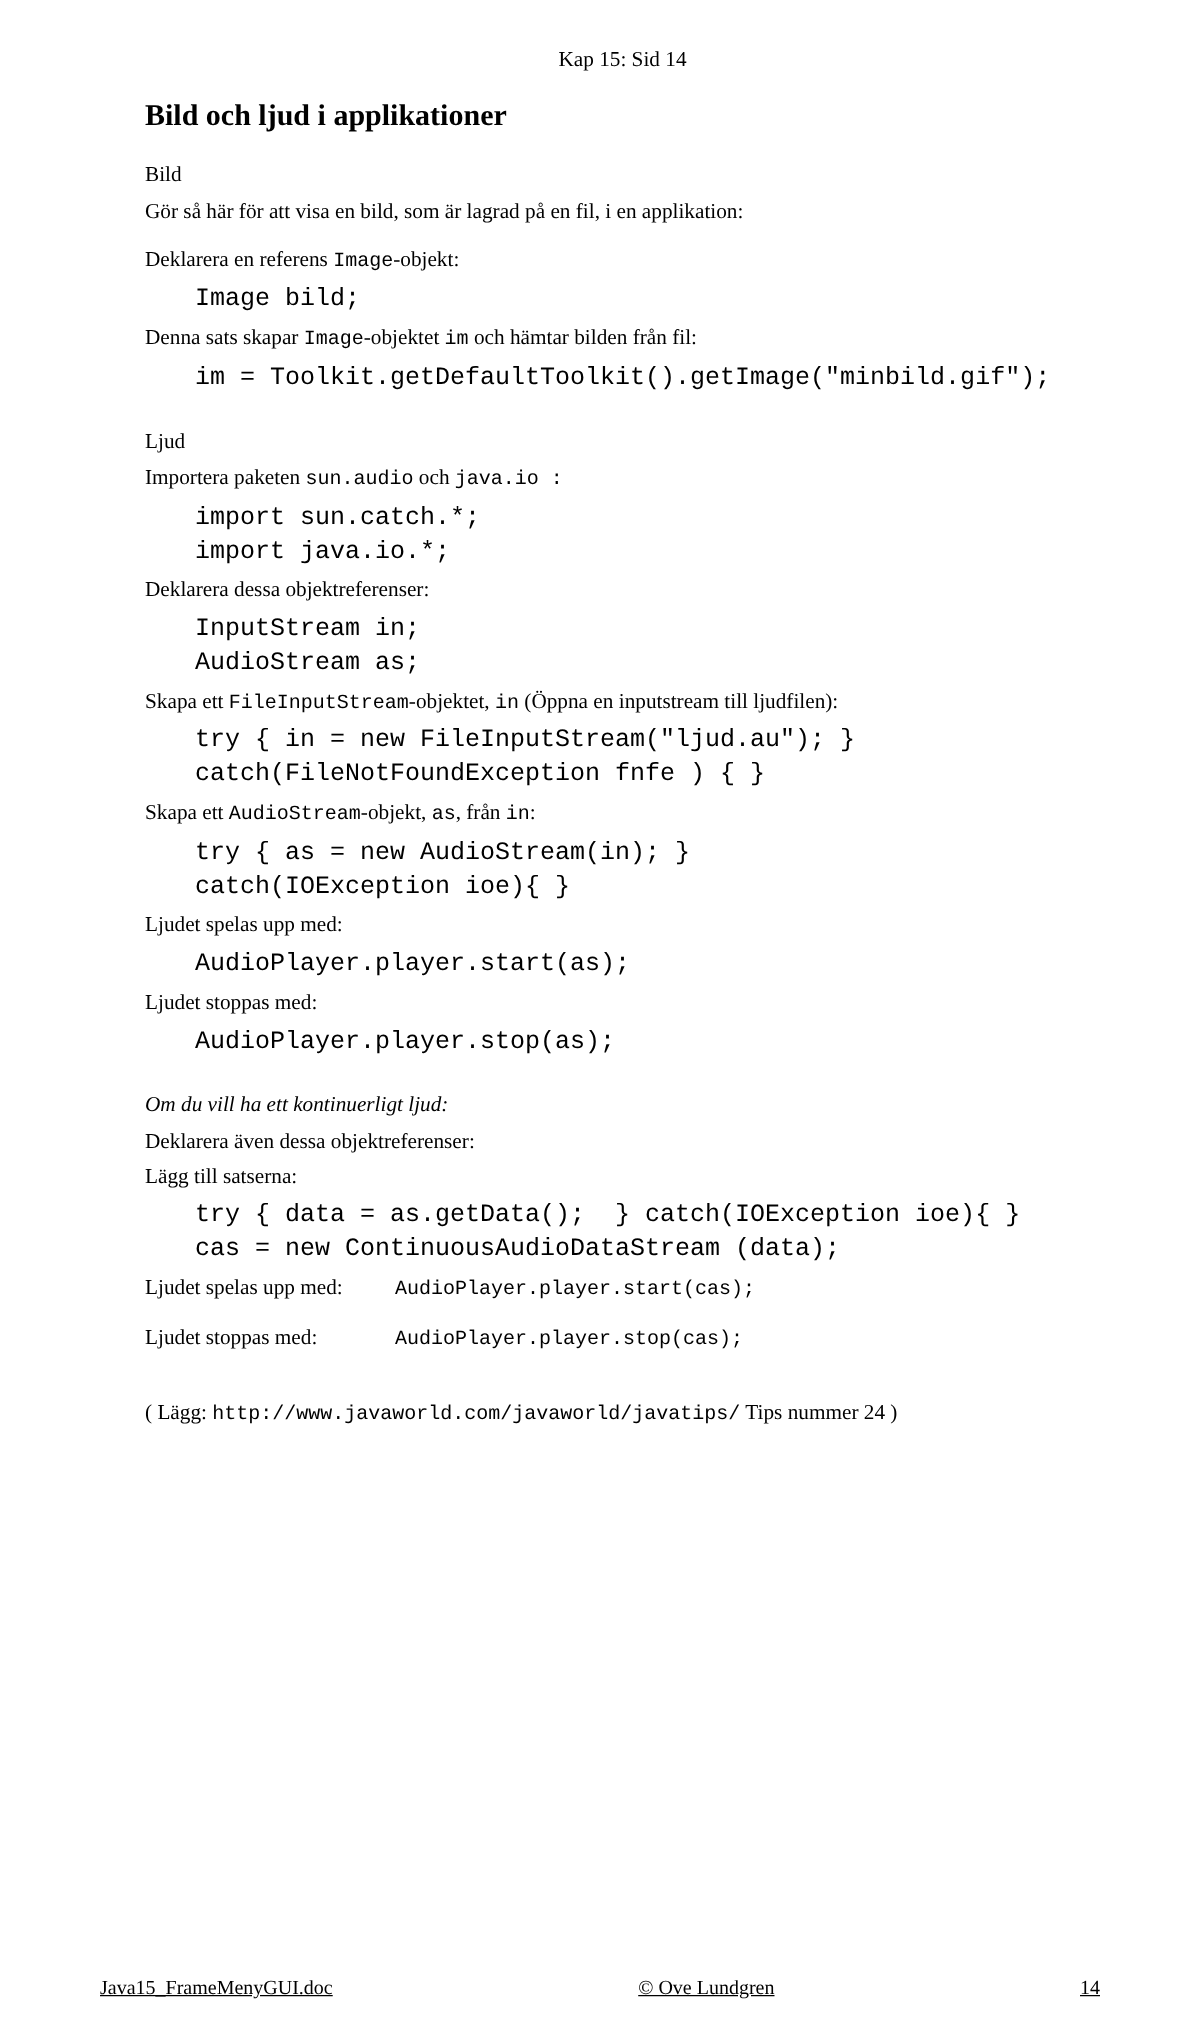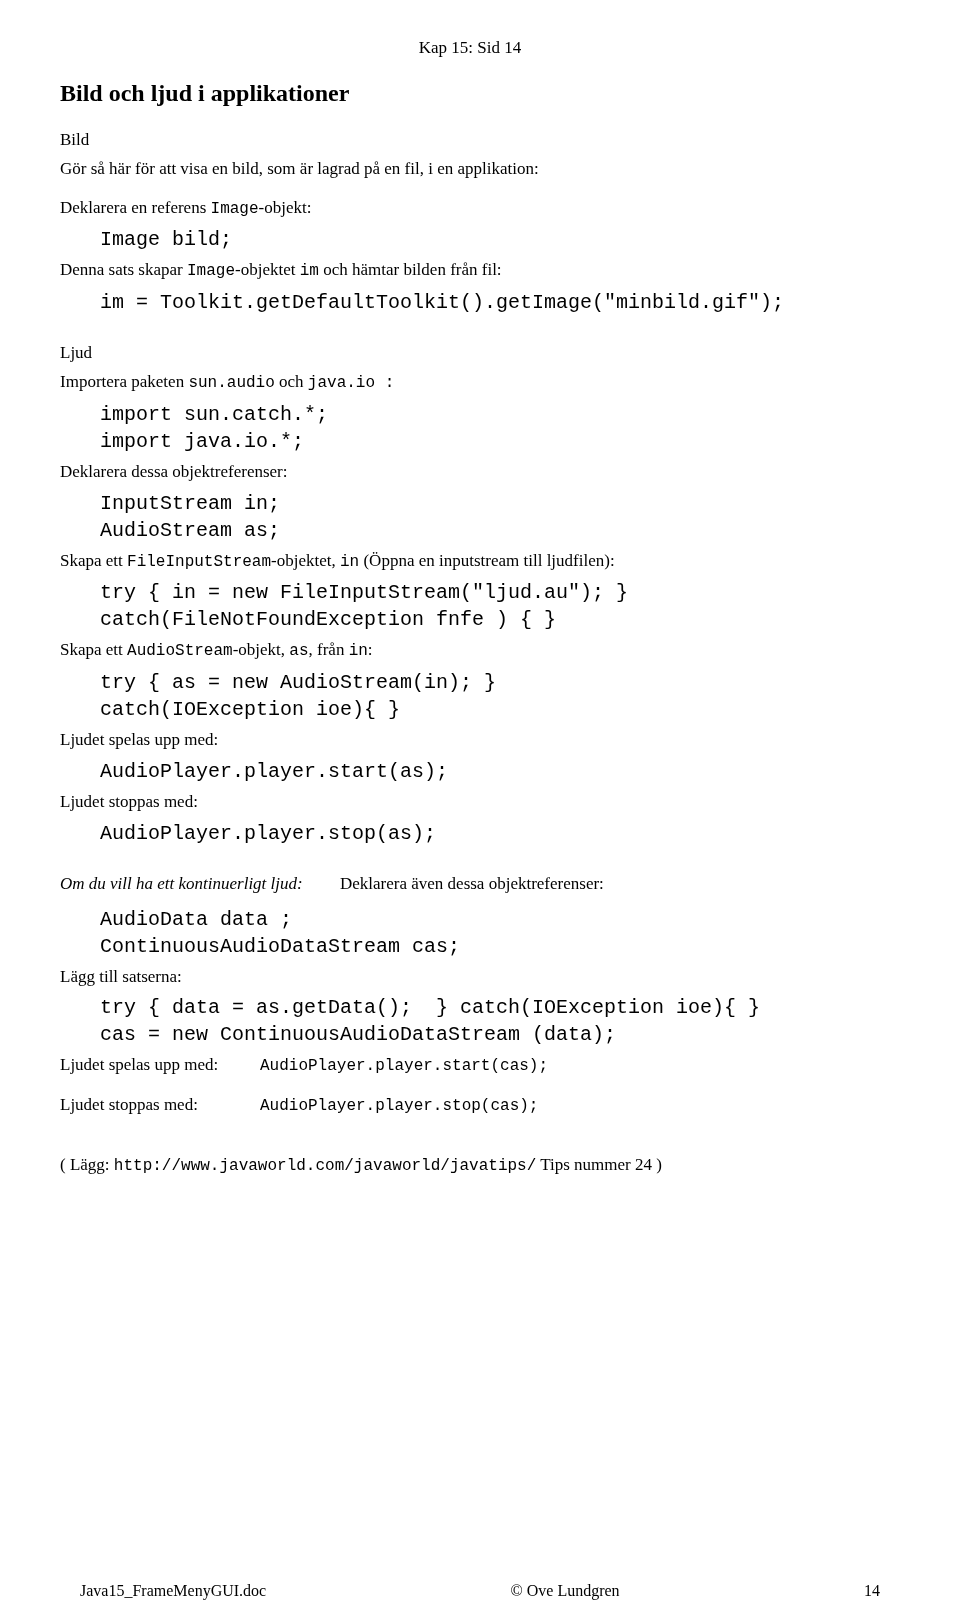--- a/index.html
+++ b/index.html
@@ -1,29 +1,29 @@
 <!DOCTYPE html>
 <html><head>
 <meta charset="utf-8">
 <style>
   body { background: #fff; font-family: "Times New Roman", Times, serif; color: #000; margin: 0; }
-  .page { width: 960px; min-height: 1624px; box-sizing: border-box; padding: 38px 80px 30px 60px; position: relative; }
+  .page { width: 960px; min-height: 1624px; box-sizing: border-box; padding: 38px 80px 30px 116px; position: relative; }
   .header { text-align: center; font-size: 17px; margin-bottom: 22px; }
   .h1 { font-weight: bold; font-size: 24px; margin: 4px 0 22px 0; }
   p { margin: 0 0 6px 0; font-size: 17px; line-height: 1.35; }
   .bold { font-weight: normal; }
   .mono { font-family: "Courier New", Courier, monospace; font-size: 16px; }
   pre.mono { margin: 4px 0 6px 0; white-space: pre; font-size: 20px; line-height: 1.35; }
   .indent { padding-left: 40px; }
   .italic { font-style: italic; }
   .sp { height: 10px; }
-  .two-col { display: flex; }
+  .two-col { display: flex; flex-direction: column; }
   .two-col .left { width: 280px; }
   .two-col .right { flex: 1; }
-  .footer { position: absolute; bottom: 24px; left: 80px; right: 80px; display: flex; justify-content: space-between; font-size: 16px; }
+  .footer { position: absolute; bottom: 24px; left: 80px; right: 80px; display: flex; justify-content: space-between; font-size: 16px; text-decoration: underline; }
 </style>
 </head>
 <body>
 
 <div class="page">
 
   <div class="header">Kap 15:  Sid 14</div>
 
   <div class="h1">Bild och ljud i applikationer</div>
 
@@ -71,22 +71,20 @@
   <p>Ljudet stoppas med:</p>
   <pre class="mono indent">AudioPlayer.player.stop(as);</pre>
 
   <div class="sp"></div>
     <div class="sp"></div>
 
   <div class="two-col">
     <p class="left italic">Om du vill ha ett kontinuerligt ljud:</p>
     <p class="right">Deklarera även dessa objektreferenser:</p>
   </div>
-  <pre class="mono indent">AudioData data ;
-ContinuousAudioDataStream cas;</pre>
 
   <p>Lägg till satserna:</p>
   <pre class="mono indent">try { data = as.getData();  } catch(IOException ioe){ }
 cas = new ContinuousAudioDataStream (data);</pre>
 
   <p>
     <span style="display:inline-block;width:200px;">Ljudet spelas upp med:</span><span class="mono">AudioPlayer.player.start(<span class="bold">c</span>as);</span>
   </p>
   <div class="sp"></div>
   <p>

